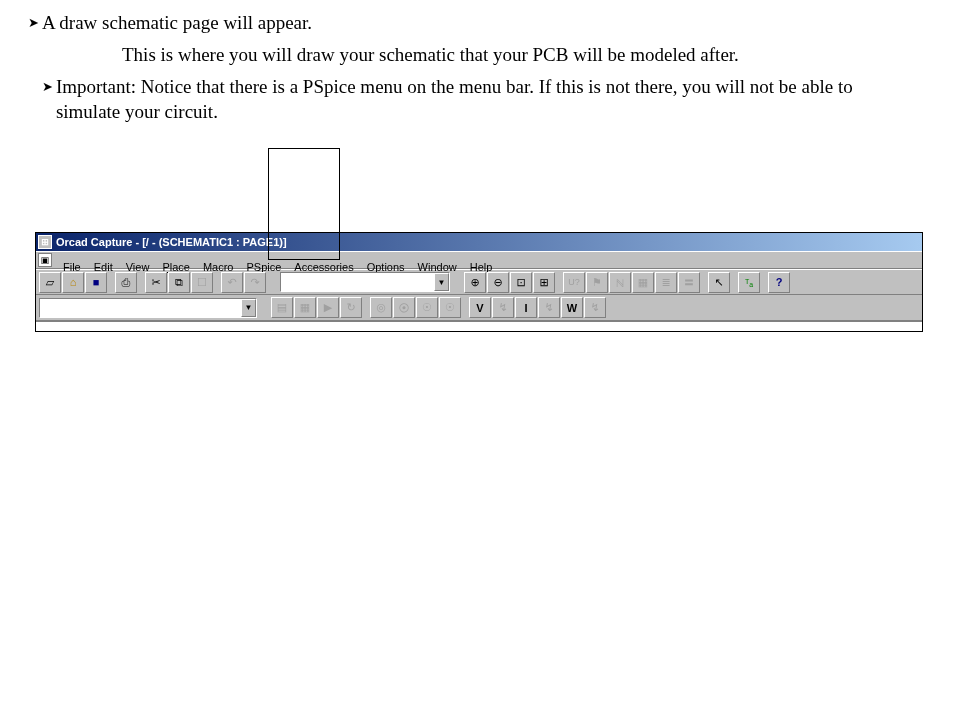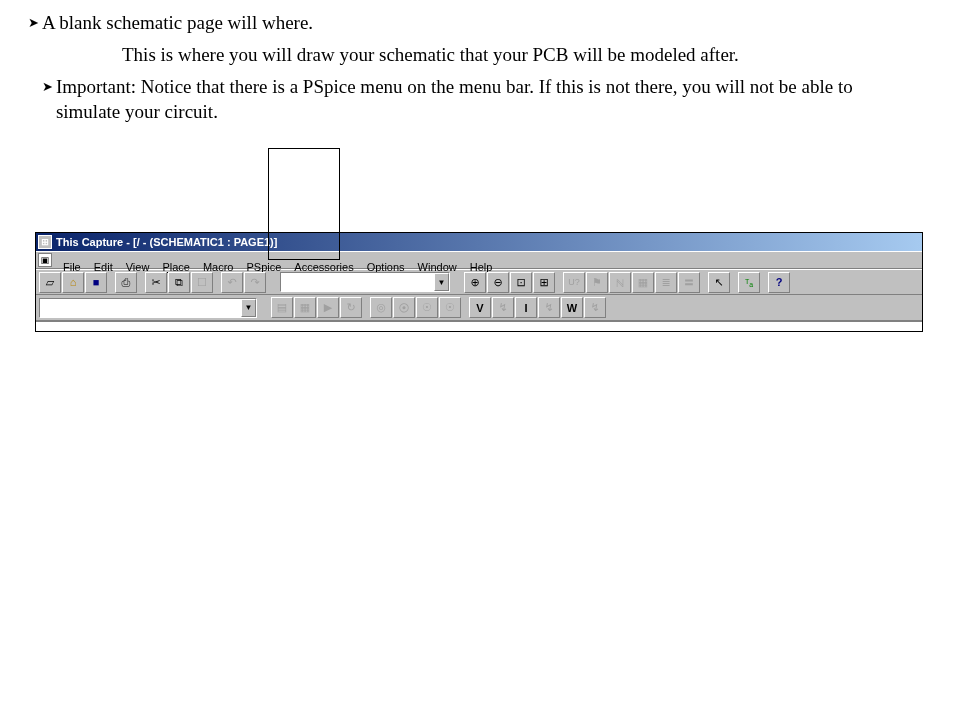--- a/index.html
+++ b/index.html
@@ -119,37 +119,37 @@
     background:transparent;
     z-index:10;
   }
 </style>
 </head>
 <body>
 
 <div class="doc-area">
   <div class="bullet-line indent1">
     <span class="bullet">➤</span>
-    <span class="para">A blank schematic page will where.</span>
+    <span class="para">A draw schematic page will appear.</span>
   </div>
   <div class="para indent2">This is where you will draw your schematic that your PCB will be modeled after.</div>
   <div class="bullet-line indent3">
     <span class="bullet">➤</span>
     <span class="para">
       <span class="bold">Important:</span><span> Notice that there is a PSpice menu on the menu bar.  If this is not there, you will not be able to simulate your circuit.</span>
     </span>
   </div>
 </div>
 
 <div class="callout-box"></div>
 
 <div class="app-window">
   <div class="titlebar">
     <div class="ticon">⊞</div>
-    <span>This Capture - [/ - (SCHEMATIC1 : PAGE1)]</span>
+    <span>Orcad Capture - [/ - (SCHEMATIC1 : PAGE1)]</span>
   </div>
 
   <div class="menubar">
     <div class="micon">▣</div>
     <span class="mitem"><u>F</u>ile</span>
     <span class="mitem"><u>E</u>dit</span>
     <span class="mitem"><u>V</u>iew</span>
     <span class="mitem"><u>P</u>lace</span>
     <span class="mitem"><u>M</u>acro</span>
     <span class="mitem">P<u>S</u>pice</span>

